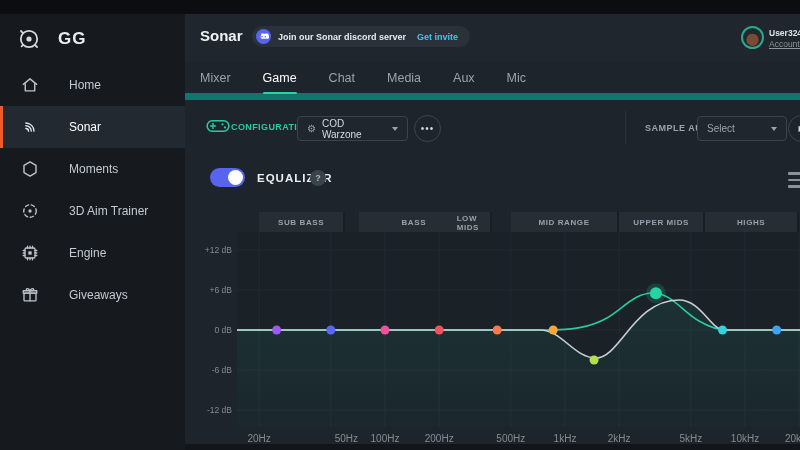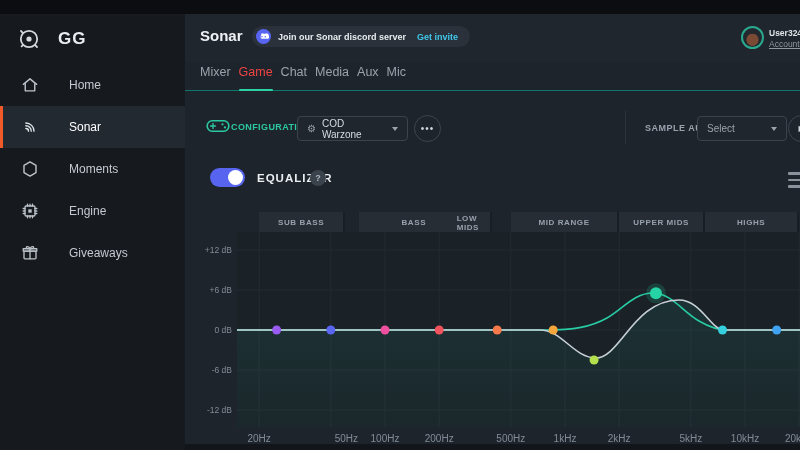--- a/index.html
+++ b/index.html
@@ -27,24 +27,24 @@
   .discord-pill{left:252px;top:26px;height:21px;background:#2a313a;border-radius:11px;
     display:flex;align-items:center;padding:0 12px 0 4px;gap:7px}
   .discord-pill .txt{font-size:9px;font-weight:bold;color:#e8ecf0;white-space:nowrap}
   .discord-pill .cta{font-size:9px;font-weight:bold;color:#41c7ea;white-space:nowrap;margin-left:4px;cursor:pointer}
   .avatar{left:741px;top:26px;width:23px;height:23px;border-radius:50%;
     border:2px solid #2aa98f;background:radial-gradient(circle at 50% 62%,#7a4a35 0 38%,#23282e 42%);cursor:pointer}
   .user-name{left:769px;top:28px;font-size:8.5px;font-weight:bold;color:#dfe4e8;white-space:nowrap}
   .user-link{left:769px;top:39px;font-size:8.5px;color:#8d959e;text-decoration:underline;white-space:nowrap;cursor:pointer}
 
   
-  #tabs-row{left:185px;top:54px;width:615px;height:37px;border-bottom:1px solid #0f766e;
-    display:flex;gap:8px;padding-left:15px}
+  #tabs-row{left:185px;top:63px;width:615px;height:37px;border-bottom:7px solid #0f766e;
+    display:flex;gap:32px;padding-left:15px}
   .tab{font-size:12.5px;color:#9aa3ad;display:flex;align-items:center;height:100%;position:relative;cursor:pointer}
-  .tab.active{color:#ef4444}
+  .tab.active{color:#ffffff}
   .tab.active::after{content:"";position:absolute;left:0;right:0;bottom:-1px;height:2px;background:#2bd0a3;border-radius:1px}
 
   
   .gamepad{left:206px;top:118px}
   .config-label{left:231px;top:122px;font-size:9px;font-weight:bold;color:#2bc9a1;letter-spacing:.4px}
   .dropdown{background:#20262e;border:1px solid #3b434d;border-radius:4px;height:25px;
     display:flex;align-items:center;padding:0 9px;gap:6px;font-size:10px;color:#d6dce2;cursor:pointer}
   #profile-dropdown{left:297px;top:116px;width:111px}
   #sample-dropdown{left:697px;top:116px;width:90px}
   .chev{width:0;height:0;border-left:3.5px solid transparent;border-right:3.5px solid transparent;
@@ -111,20 +111,29 @@
       </span>
       <span>Sonar</span>
     </div>
     <div class="nav-item">
       <span class="nav-icon">
         <svg width="20" height="20" viewBox="0 0 24 24" fill="none" stroke="#bcc3ca" stroke-width="1.7" stroke-linejoin="round">
           <polygon points="12,3.5 19.2,7.75 19.2,16.25 12,20.5 4.8,16.25 4.8,7.75"></polygon>
         </svg>
       </span>
       <span>Moments</span>
+    </div>
+    <div class="nav-item">
+      <span class="nav-icon">
+        <svg width="20" height="20" viewBox="0 0 24 24" fill="none" stroke="#bcc3ca" stroke-width="1.7" stroke-linecap="round">
+          <circle cx="12" cy="12" r="7.5" stroke-dasharray="4 3.2"></circle>
+            <circle cx="12" cy="12" r="2" fill="#bcc3ca" stroke="none"></circle>
+        </svg>
+      </span>
+      <span>3D Aim Trainer</span>
     </div>
     <div class="nav-item">
       <span class="nav-icon">
         <svg width="20" height="20" viewBox="0 0 24 24" fill="none" stroke="#bcc3ca" stroke-width="1.6" stroke-linecap="round">
           <rect x="6" y="6" width="12" height="12" rx="1.5"></rect>
             <rect x="10" y="10" width="4" height="4" fill="#bcc3ca" stroke="none"></rect>
           <path d="M9 6V3.8M12 6V3.8M15 6V3.8M9 18v2.2M12 18v2.2M15 18v2.2M6 9H3.8M6 12H3.8M6 15H3.8M18 9h2.2M18 12h2.2M18 15h2.2"></path>
         </svg>
       </span>
       <span>Engine</span>

